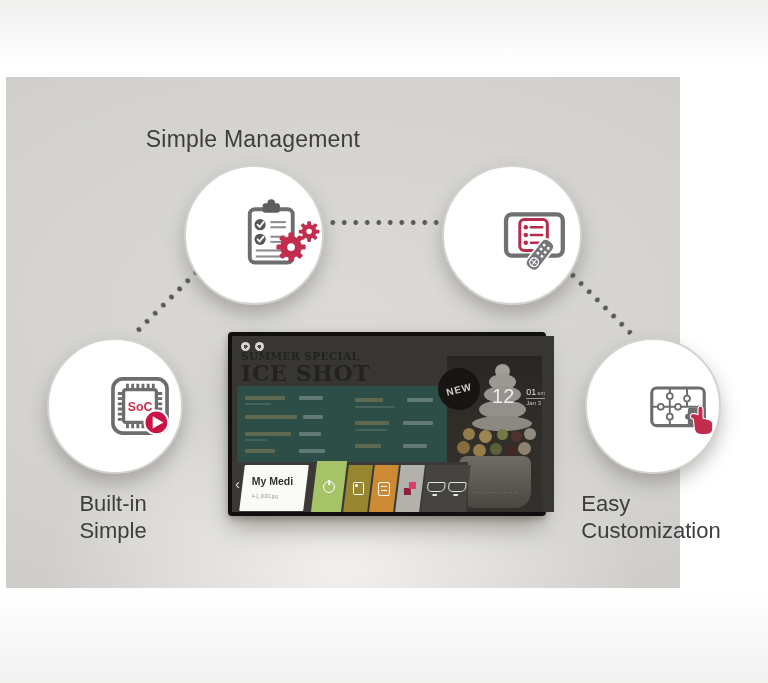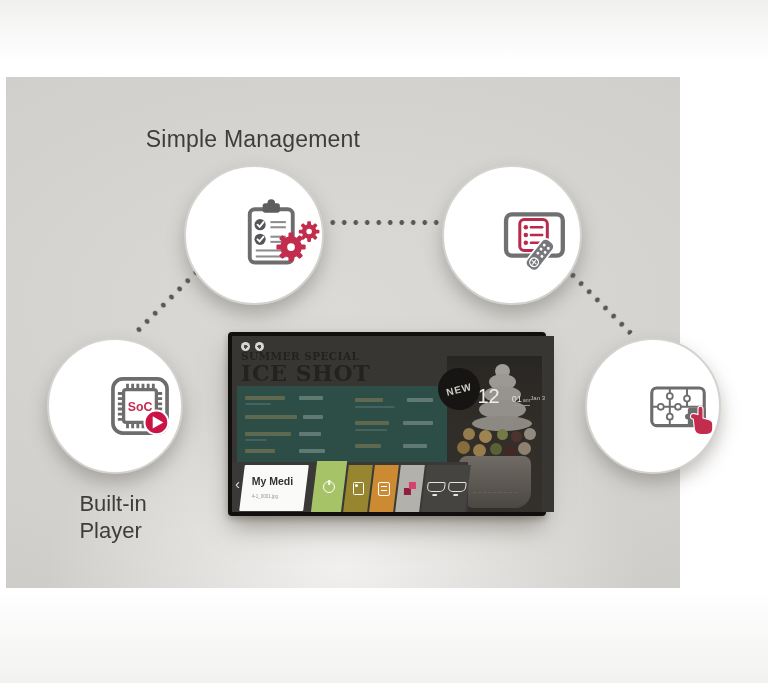--- a/index.html
+++ b/index.html
@@ -25,21 +25,21 @@
       box-shadow:0 14px 24px -4px rgba(92,85,74,.55),0 3px 6px rgba(60,55,48,.35);}
   .screen{position:relative;width:310px;height:176px;background:#373633;overflow:hidden;padding-left:12px;}
   .screen-gear{position:absolute;top:6px;width:9px;height:9px;border-radius:50%;
       background:radial-gradient(circle,#4c4b49 0 2px,#d8d7d4 2px);}
   .promo-small{position:absolute;left:9px;top:14px;font-family:"DejaVu Serif",serif;font-weight:bold;
       font-size:10.5px;color:#232220;letter-spacing:.4px;}
   .promo-large{position:absolute;left:9px;top:24px;font-family:"DejaVu Serif",serif;font-weight:900;
       font-size:22px;color:#232220;letter-spacing:.6px;}
   .clock{position:absolute;right:9px;top:8px;display:flex;gap:12px;align-items:flex-end;z-index:3;margin-top:42px;}
   .clock-hour{font-size:20px;color:#ededeb;line-height:20px;font-weight:400;}
-  .clock-side{display:flex;flex-direction:row;}
+  .clock-side{display:flex;flex-direction:column;}
   .clock-top{display:flex;align-items:baseline;gap:1px;border-bottom:1px solid #98968f;padding-bottom:1px;}
   .clock-min{font-size:9px;color:#e0dfdc;}
   .clock-mer{font-size:5.5px;color:#b5b3ae;}
   .clock-date{font-size:6px;color:#c4c2bd;margin-top:1px;}
   .menu-board{position:absolute;left:5px;top:50px;width:224px;height:126px;background:#2d4d47;}
   .mb{position:absolute;border-radius:1px;opacity:.32;}
   .mb-name{height:4px;background:#c8a565;}
   .mb-sub{height:2px;background:#93a59c;opacity:.25;}
   .mb-price{height:4px;background:#cdd6cf;}
   .photo{position:absolute;left:215px;top:20px;width:95px;height:156px;z-index:1;
@@ -293,16 +293,20 @@
           <span class="hdmi-dot" style="left:9px;"></span>
           <span class="hdmi" style="left:24px;"></span>
           <span class="hdmi-dot" style="left:30px;"></span>
         </div>
       </div>
     </div>
   </div>
 
   <div class="feat-label2" style="left:107px;top:413px;">
     <div>Built-in</div>
-    <div>Player</div>
+    <div>Simple</div>
+  </div>
+  <div class="feat-label2" style="left:645px;top:413px;">
+    <div>Easy</div>
+    <div>Customization</div>
   </div>
 
 </div>
 
 </body></html>

